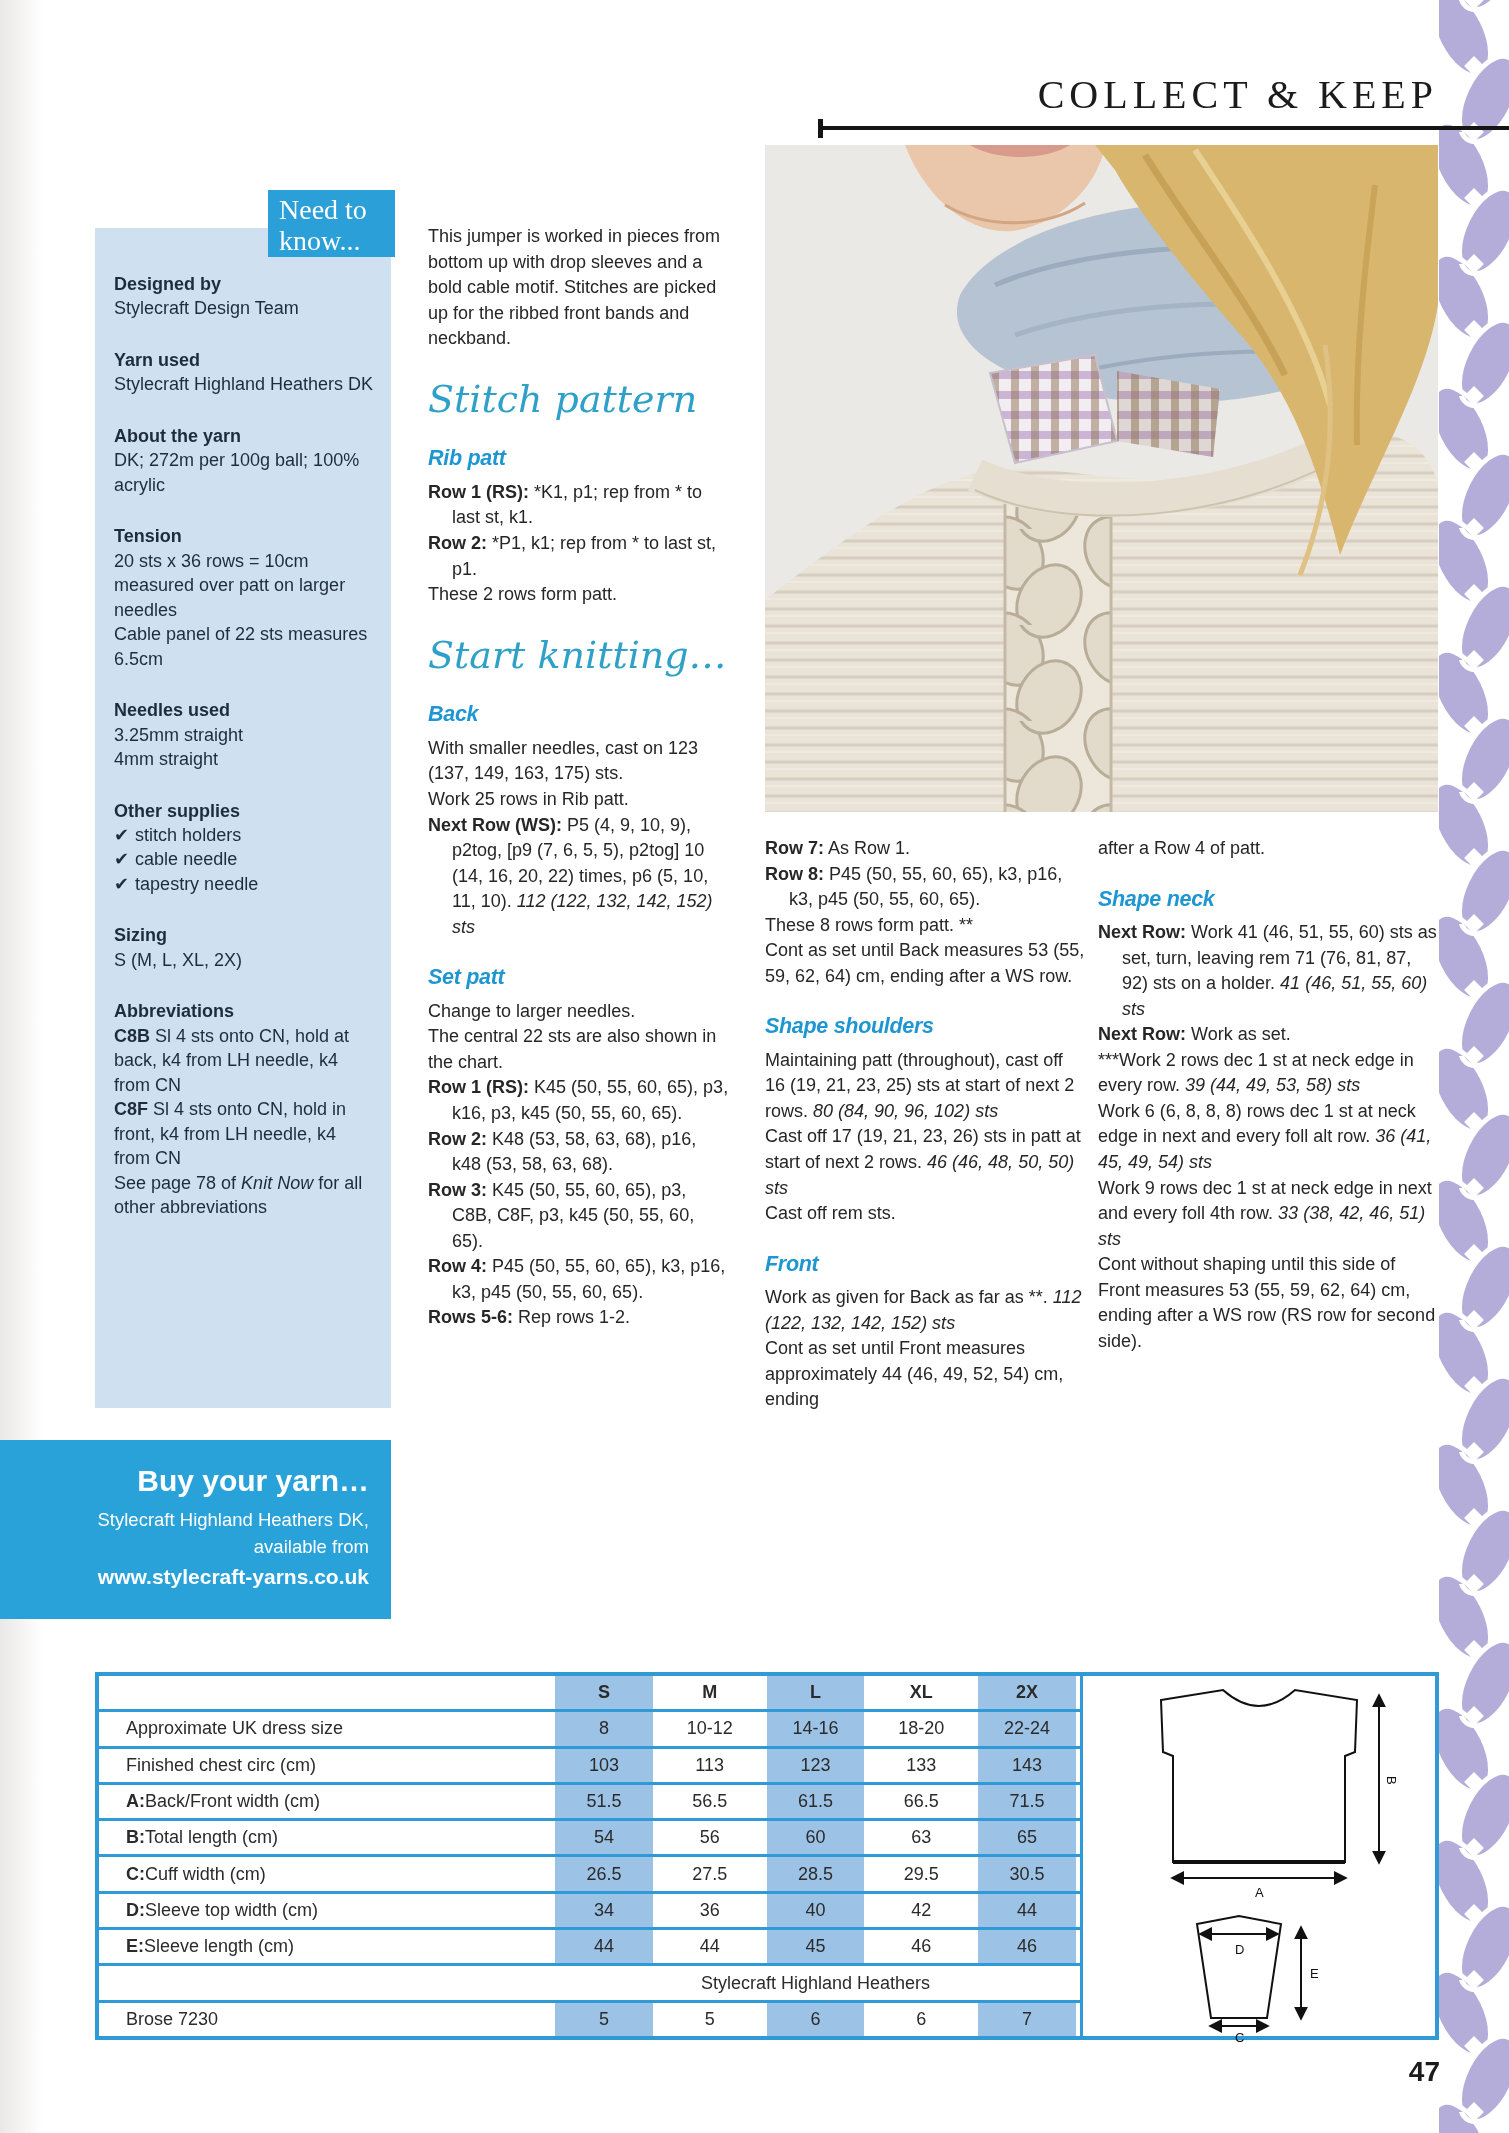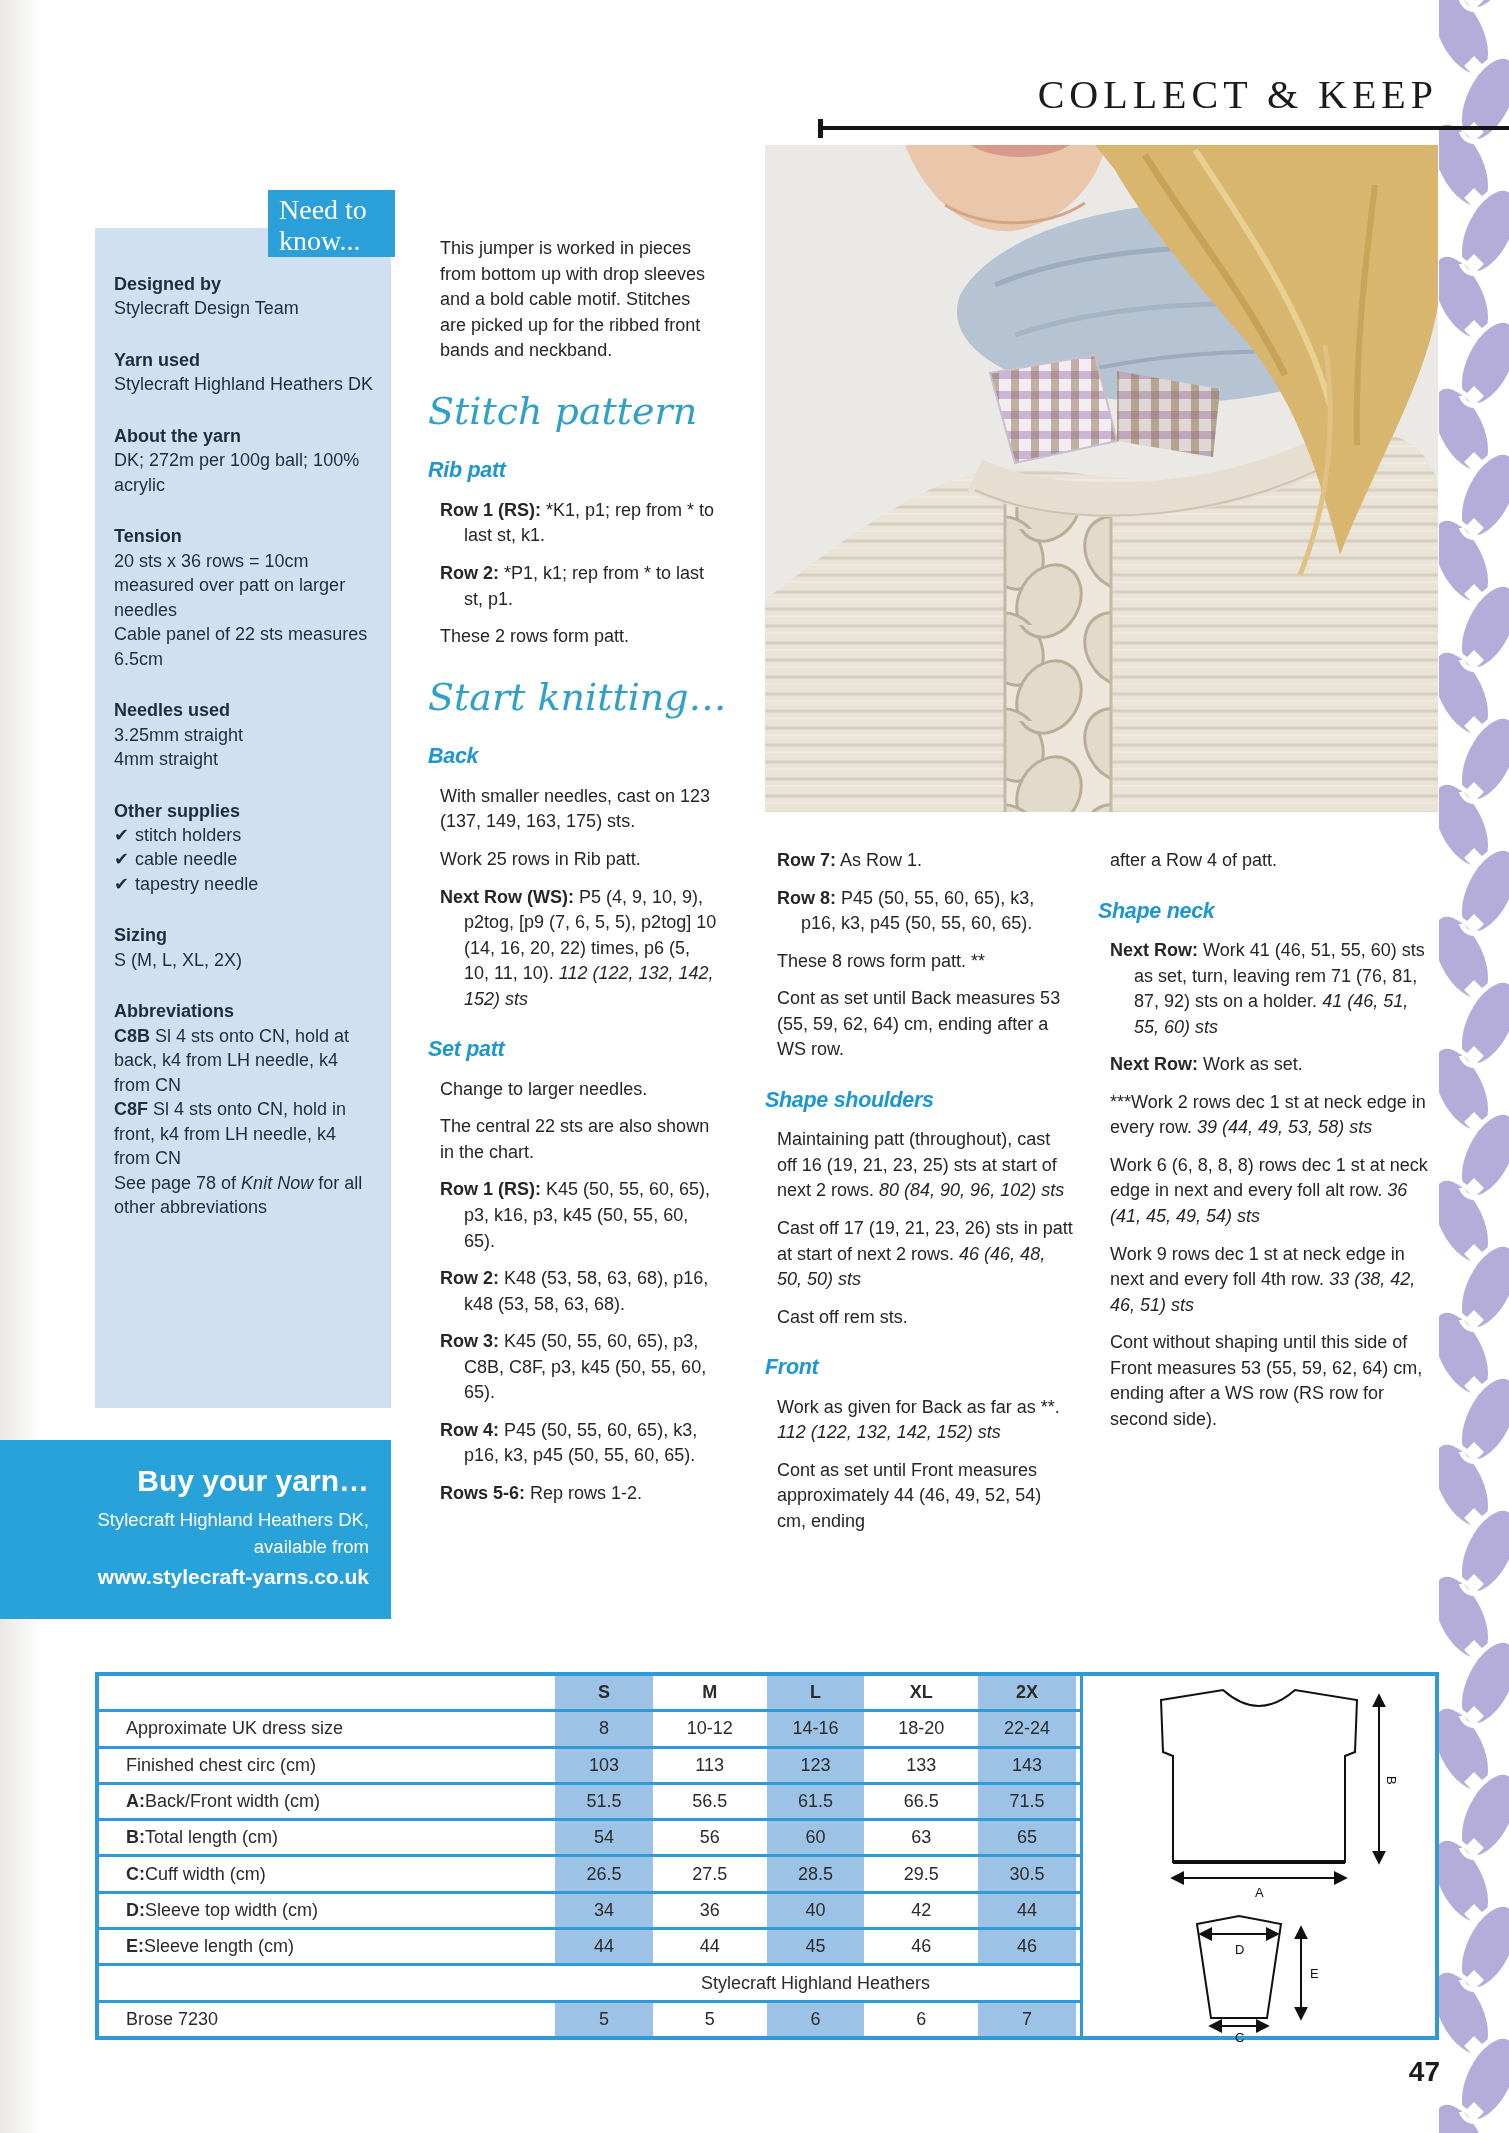--- a/index.html
+++ b/index.html
@@ -25,21 +25,21 @@
         color:#fff;font-family:"Liberation Serif",serif;font-size:28px;line-height:1.12;
         padding:4px 0 12px 11px;box-sizing:border-box;z-index:2;}
   
   .buybox{position:absolute;left:0;top:1440px;width:391px;height:179px;background:#29a2d9;color:#fff;
         text-align:right;padding:24px 22px 0 30px;box-sizing:border-box;}
   .buy-title{font-weight:bold;font-size:30px;margin-bottom:9px;}
   .buy-line{font-size:18.5px;line-height:1.45;}
   .buy-url{font-size:21px;font-weight:bold;line-height:1.5;}
   
   .col{position:absolute;font-size:18px;line-height:1.42;}
-  .col p{margin:12px;}
+  .col p{margin:0;}
   .col2{left:428px;top:224px;width:302px;}
   .col3{left:765px;top:836px;width:320px;}
   .col4{left:1098px;top:836px;width:342px;}
   .hang{padding-left:24px;text-indent:-24px;}
   .script-head{font-family:"DejaVu Serif",serif;font-style:italic;color:#2fa0c8;
         font-size:38px;line-height:1.15;margin:26px 0 12px 0;}
   .subhead{color:#1e96d1;font-weight:bold;font-style:italic;font-size:21.5px;margin:22px 0 6px 0;
         letter-spacing:-0.3px;}
   .cnt{font-style:italic;}
   

